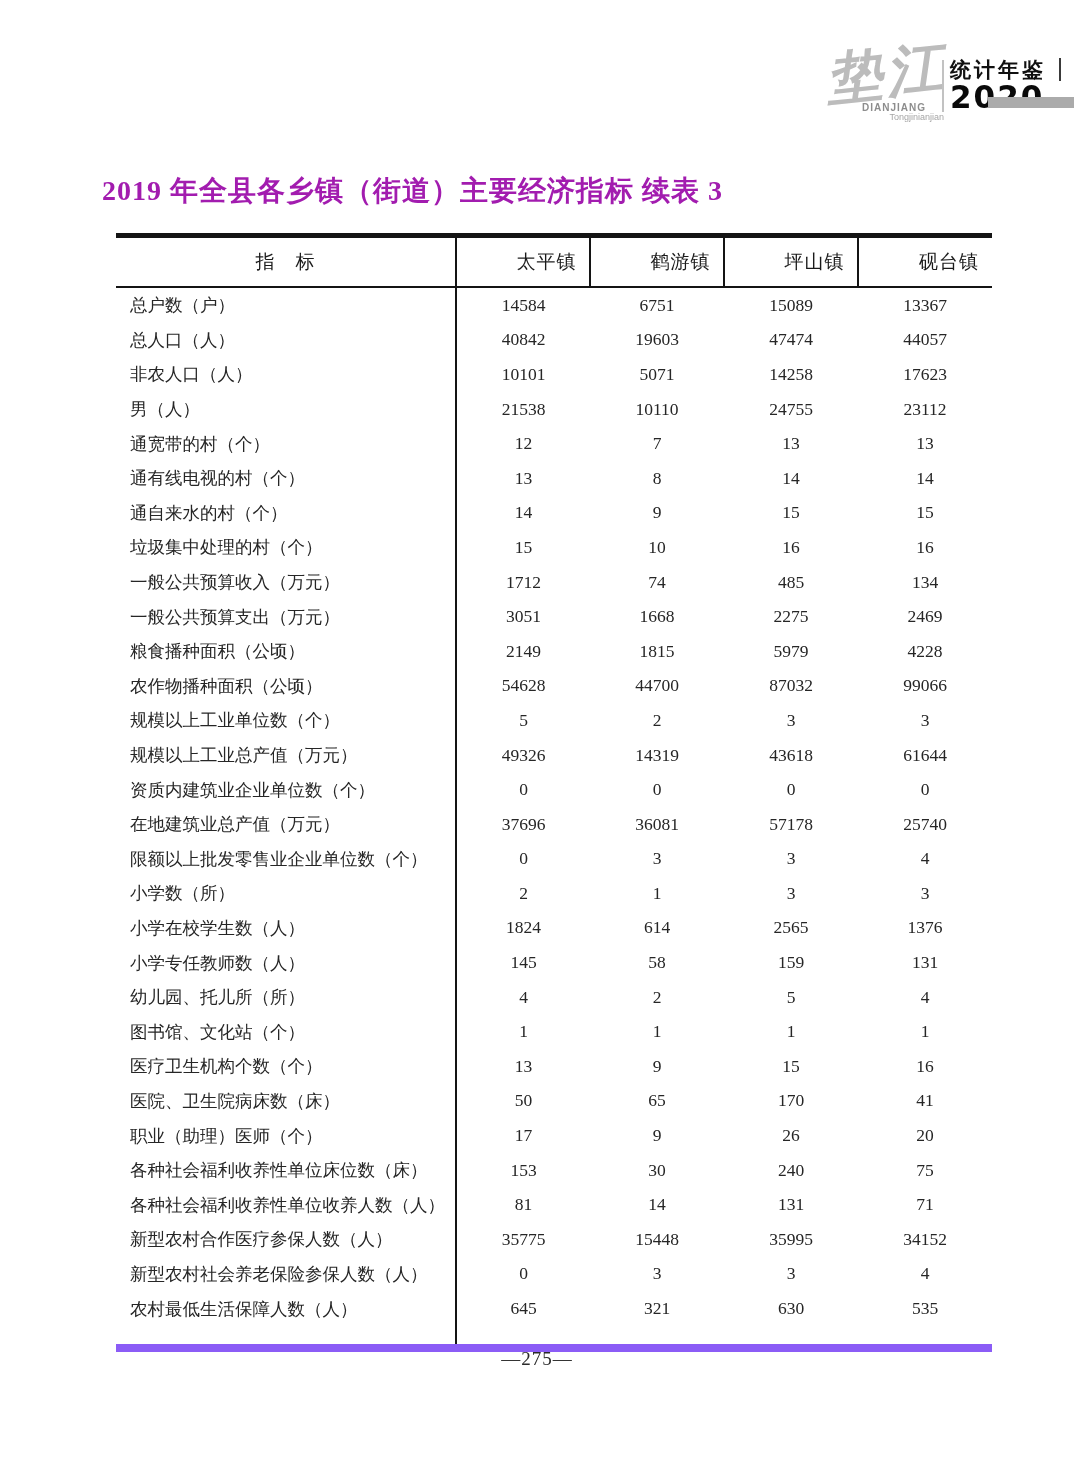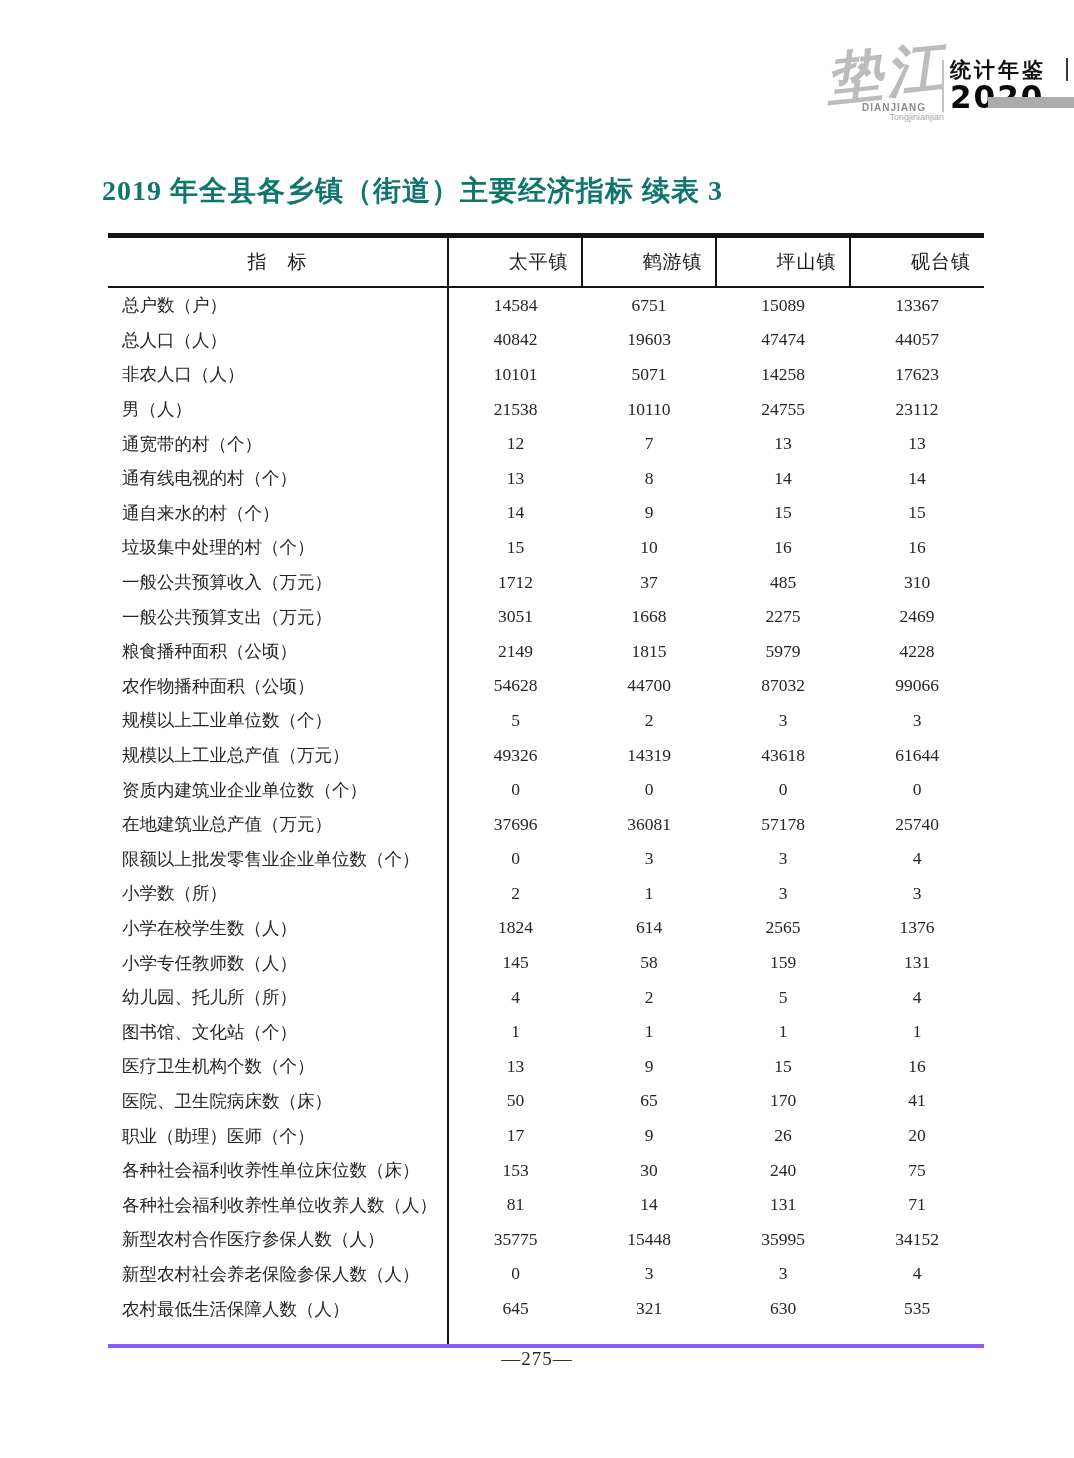--- a/index.html
+++ b/index.html
@@ -25,43 +25,43 @@
     font-family: "DejaVu Serif", serif;
   }
   .roman { position: absolute; left: 18px; top: 52px; width: 100px; text-align: center; line-height: 1.1; font-family: "Liberation Sans", sans-serif; }
   .roman-1 { font-size: 10px; font-weight: bold; color: #8d8d8d; letter-spacing: 1px; }
   .roman-2 { font-size: 9px; color: #a6a6a6; text-align: right; }
   .logo-divider { position: absolute; left: 116px; top: 10px; width: 2px; height: 52px; background: #c2c2c2; }
   .yb-block { position: absolute; left: 124px; top: 8px; }
   .yb-label {
     font-family: "Liberation Sans", sans-serif;
     font-weight: bold; font-size: 21px; color: #101010;
-    letter-spacing: 3px; padding-right: 20px; border-right: 2px solid #3a3a3a;
+    letter-spacing: 3px; padding-right: 13px; border-right: 2px solid #3a3a3a;
     line-height: 1.1;
   }
   .yb-year {
     font-family: "DejaVu Sans", sans-serif;
     font-weight: 800; font-size: 31px; color: #0a0a0a;
     letter-spacing: 2px; line-height: 0.95; margin-top: 1px;
     transform: scaleY(1.05);
   }
   .gray-bar { position: absolute; top: 97px; left: 988px; width: 86px; height: 11px; }
 
   
   .page-title {
     position: absolute; left: 102px; top: 172px;
-    font-size: 28px; font-weight: bold; color: #0f766e;
+    font-size: 28px; font-weight: bold; color: #a21caf;
     letter-spacing: 1px;
   }
 
   
   .table-wrap {
-    position: absolute; left: 108px; top: 233px; width: 876px;
+    position: absolute; left: 116px; top: 233px; width: 876px;
     border-top: 5px solid #141414;
-    border-bottom: 4px solid #8b5cf6;
+    border-bottom: 8px solid #8b5cf6;
   }
   table { border-collapse: collapse; width: 100%; table-layout: fixed; }
   col.c-label { width: 340px; }
   col.c-town  { width: 134px; }
   thead th {
     height: 46px; font-weight: normal; font-size: 19px;
     border-bottom: 2px solid #141414;
     letter-spacing: 1px; color: #1a1a1a;
   }
   thead th + th { border-left: 2px solid #141414; padding-left: 48px; }
@@ -168,23 +168,23 @@
           <tr>
             <td class="label-cell">垃圾集中处理的村（个）</td>
             <td class="value-cell">15</td>
             <td class="value-cell">10</td>
             <td class="value-cell">16</td>
             <td class="value-cell">16</td>
           </tr>
           <tr>
             <td class="label-cell">一般公共预算收入（万元）</td>
             <td class="value-cell">1712</td>
-            <td class="value-cell">37</td>
+            <td class="value-cell">74</td>
             <td class="value-cell">485</td>
-            <td class="value-cell">310</td>
+            <td class="value-cell">134</td>
           </tr>
           <tr>
             <td class="label-cell">一般公共预算支出（万元）</td>
             <td class="value-cell">3051</td>
             <td class="value-cell">1668</td>
             <td class="value-cell">2275</td>
             <td class="value-cell">2469</td>
           </tr>
           <tr>
             <td class="label-cell">粮食播种面积（公顷）</td>

